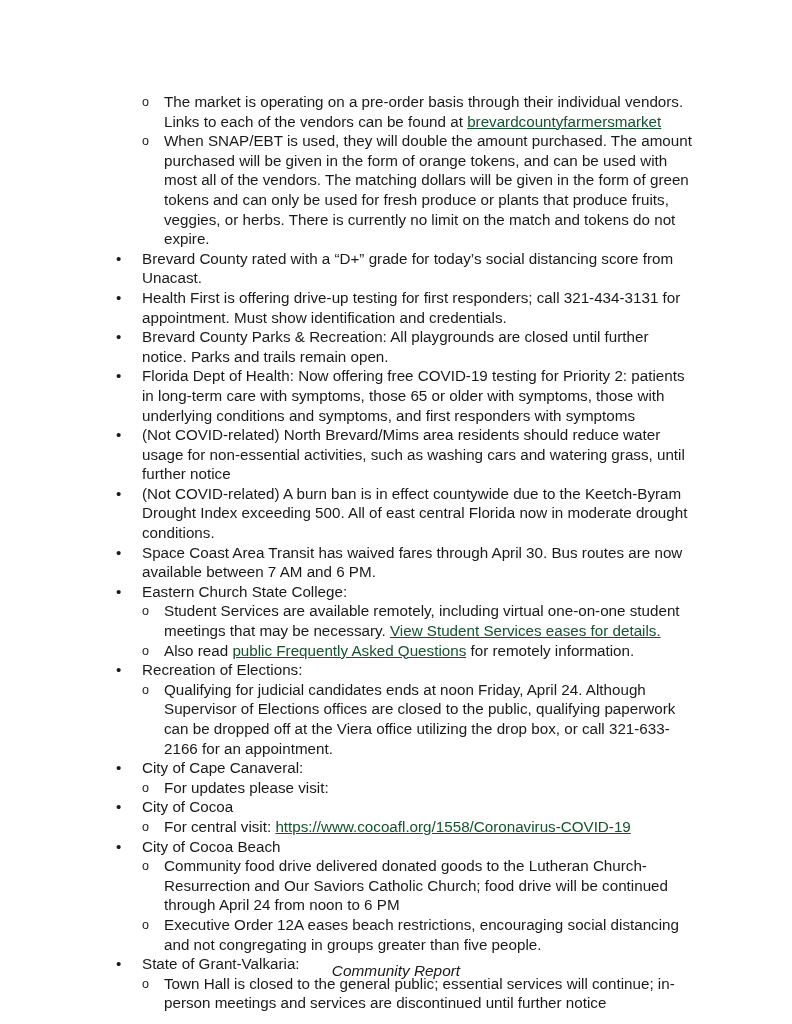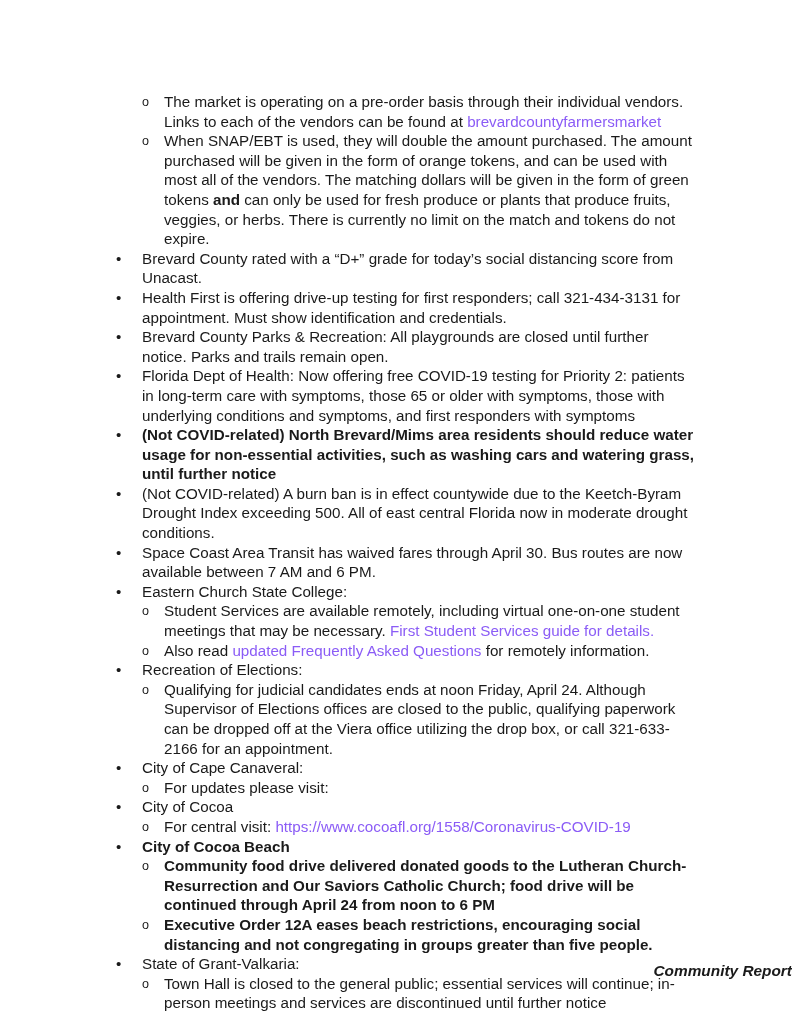--- a/index.html
+++ b/index.html
@@ -76,45 +76,45 @@
     font-size: 12.6px;
     line-height: 20.6px;
     color: #1a1a1a;
   }
 
   .text {
     display: block;
   }
 
   .bold {
-    font-weight: bold;
+    font-weight: normal;
   }
 
   a.doc-link,
   .doc-link {
-    color: #8b5cf6;
+    color: #14532d;
+    text-decoration: underline;
     word-break: break-word;
   }
 
   .nowrap-url {
     white-space: nowrap;
   }
 
   
   .footer {
     position: absolute;
     left: 0;
     right: 0;
     bottom: 44px;
-    text-align: right;
+    text-align: center;
     font-style: italic;
     font-size: 15.4px;
     color: #1a1a1a;
     font-family: "Liberation Sans", sans-serif;
-    font-weight: bold;
   }
 </style>
 </head>
 <body>
 
 <div class="page">
   <div class="doc-body">
 
     <ul class="lvl2">
 
@@ -187,27 +187,27 @@
 
       <li class="item lvl1">
         <div class="line">
           <span class="marker">•</span>
           <span class="text">Eastern Church State College:</span>
         </div>
         <ul class="lvl2">
           <li class="item lvl2">
             <div class="line">
               <span class="marker">o</span>
-              <span class="text"><span>Student Services are available remotely, including virtual one-on-one student meetings that may be necessary. </span><span class="doc-link">First Student Services guide for details.</span></span>
-            </div>
-          </li>
-          <li class="item lvl2">
-            <div class="line">
-              <span class="marker">o</span>
-              <span class="text"><span>Also read </span><span class="doc-link">updated Frequently Asked Questions</span><span> for remotely information.</span></span>
+              <span class="text"><span>Student Services are available remotely, including virtual one-on-one student meetings that may be necessary. </span><span class="doc-link">View Student Services eases for details.</span></span>
+            </div>
+          </li>
+          <li class="item lvl2">
+            <div class="line">
+              <span class="marker">o</span>
+              <span class="text"><span>Also read </span><span class="doc-link">public Frequently Asked Questions</span><span> for remotely information.</span></span>
             </div>
           </li>
         </ul>
       </li>
 
       <li class="item lvl1">
         <div class="line">
           <span class="marker">•</span>
           <span class="text">Recreation of Elections:</span>
         </div>

